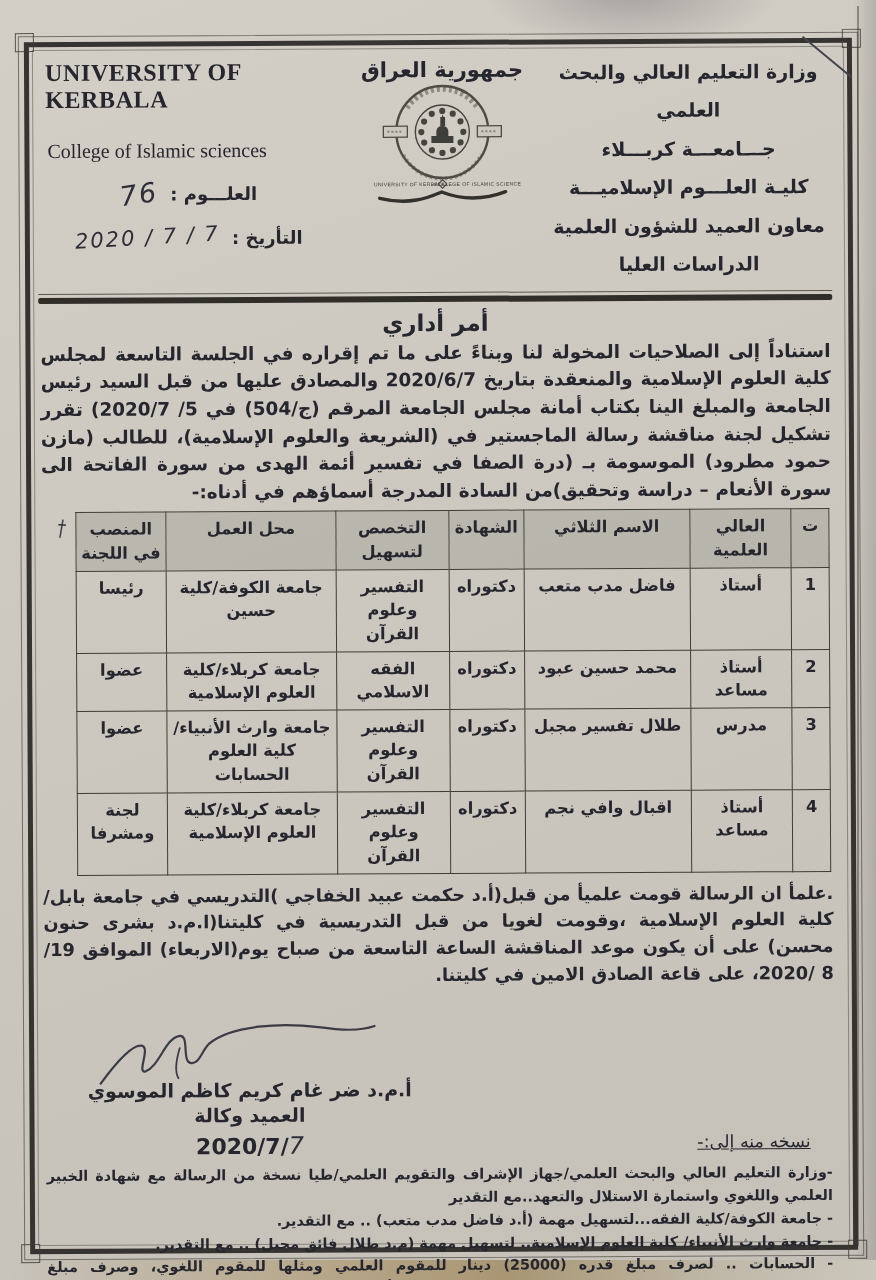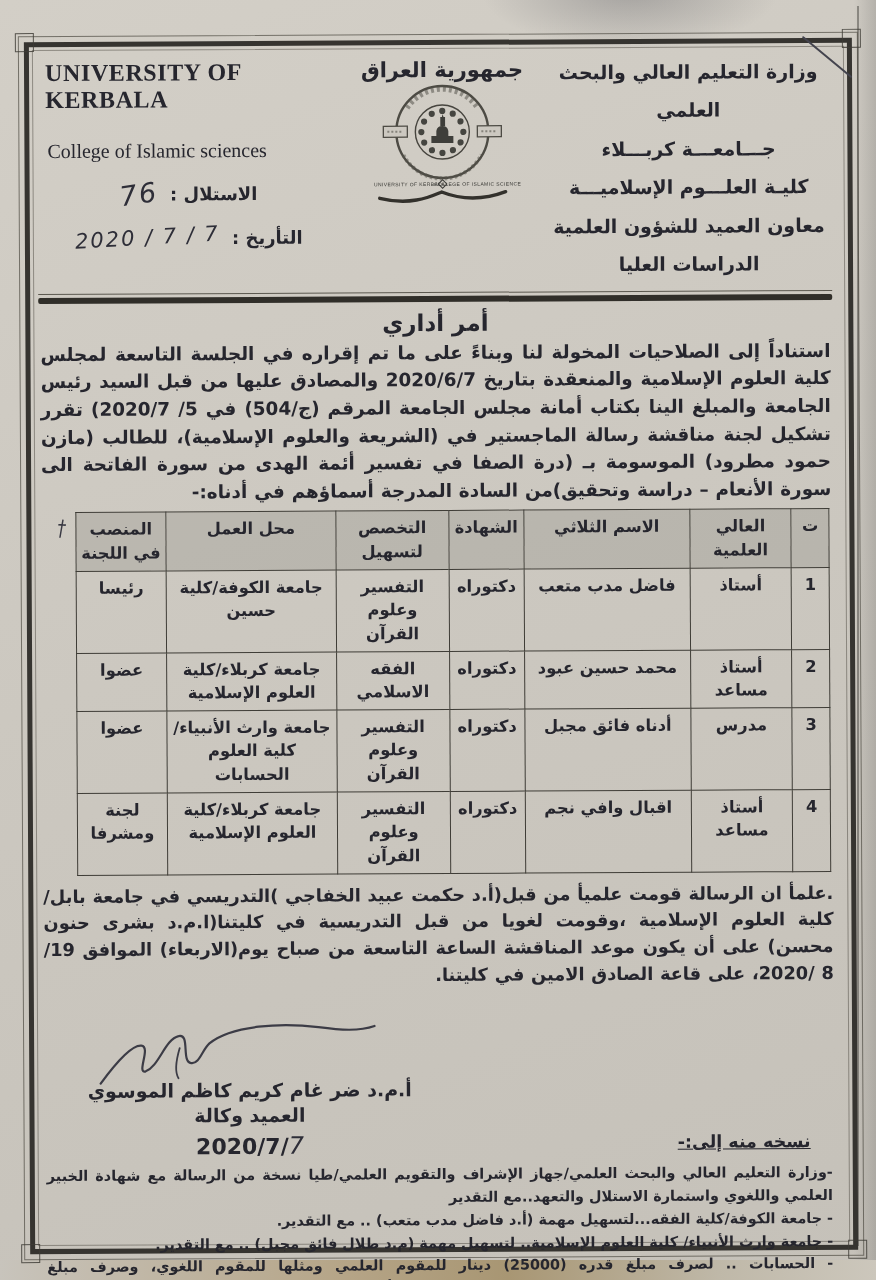--- a/index.html
+++ b/index.html
@@ -40,21 +40,21 @@
   .divider-thick{height:6px;background:#302e29;margin-top:2.5px;border-radius:2px;}
   .title{text-align:center;font-size:23px;font-weight:800;margin:8px 0 3px;}
   .par{font-size:18.4px;font-weight:700;line-height:1.5;text-align:justify;word-spacing:.5px;padding:0 2px;}
   table.committee{width:95%;margin:6px 4px 8px auto;border-collapse:collapse;table-layout:fixed;}
   .committee th,.committee td{border:1.7px solid #3f3d37;padding:5px 3px;text-align:center;vertical-align:top;
       font-size:16.3px;font-weight:700;line-height:1.45;overflow:hidden;}
   .committee thead th{background:rgba(62,60,52,.13);}
   .eval{font-size:17.8px;margin-top:4px;}
   .sig-row{display:flex;align-items:flex-end;margin-top:30px;}
   .copies-head-wrap{width:46%;padding-bottom:6px;padding-right:26px;}
-  .copies-head{font-size:17.5px;font-weight:700;text-decoration:underline;margin-top:31px;}
+  .copies-head{font-size:17.5px;font-weight:400;text-decoration:underline;margin-top:31px;}
   .sig-block{width:54%;text-align:center;position:relative;padding-top:60px;}
   .sig-svg{position:absolute;top:-6px;left:50%;transform:translateX(-55%) rotate(-5deg);}
   .sig-name{font-size:19px;font-weight:800;}
   .sig-pos{font-size:19px;font-weight:800;margin-top:3px;}
   .sig-date{font-size:22px;font-weight:700;direction:ltr;margin-top:6px;}
   .sig-date .hand{font-size:24px;}
   .copies-items{margin-top:4px;padding:0 4px;}
   .copy-item{font-size:14.4px;font-weight:700;line-height:1.58;text-align:justify;}
   .stray-mark{position:absolute;left:58px;top:516px;font-size:17px;font-weight:400;color:#3a3a44;
       transform:scaleY(1.3) rotate(2deg);}
@@ -121,21 +121,21 @@
               <rect x="72" y="99" width="6" height="6" transform="rotate(45 75 102)" fill="none" stroke="#3a3a36" stroke-width="1"></rect>
               <path d="M12,116 C44,124 64,114 74,110 C84,114 106,122 138,110" fill="none" stroke="#33312c" stroke-width="3.4" stroke-linecap="round"></path>
             </g>
           </svg>
         </div>
 
         <div class="hdr-en">
           <div class="uni-en">UNIVERSITY OF KERBALA</div>
           <div class="col-en">College of Islamic sciences</div>
           <div class="numline">
-            <span>الاستلال :</span>
+            <span>العلـــوم :</span>
             <span class="hand hand-76">76</span>
           </div>
           <div class="numline">
             <span>التأريخ :</span>
             <span class="hand hand-date">2020 / 7 / 7</span>
           </div>
         </div>
       </div>
 
       <div class="divider-thin"></div>
@@ -180,21 +180,21 @@
             <td>أستاذ مساعد</td>
             <td>محمد حسين عبود</td>
             <td>دكتوراه</td>
             <td>الفقه الاسلامي</td>
             <td>جامعة كربلاء/كلية العلوم الإسلامية</td>
             <td>عضوا</td>
           </tr>
           <tr>
             <td>3</td>
             <td>مدرس</td>
-            <td>أدناه فائق مجبل</td>
+            <td>طلال تفسير مجبل</td>
             <td>دكتوراه</td>
             <td>التفسير وعلوم القرآن</td>
             <td>جامعة وارث الأنبياء/ كلية العلوم الحسابات</td>
             <td>عضوا</td>
           </tr>
           <tr>
             <td>4</td>
             <td>أستاذ مساعد</td>
             <td>اقبال وافي نجم</td>
             <td>دكتوراه</td>

